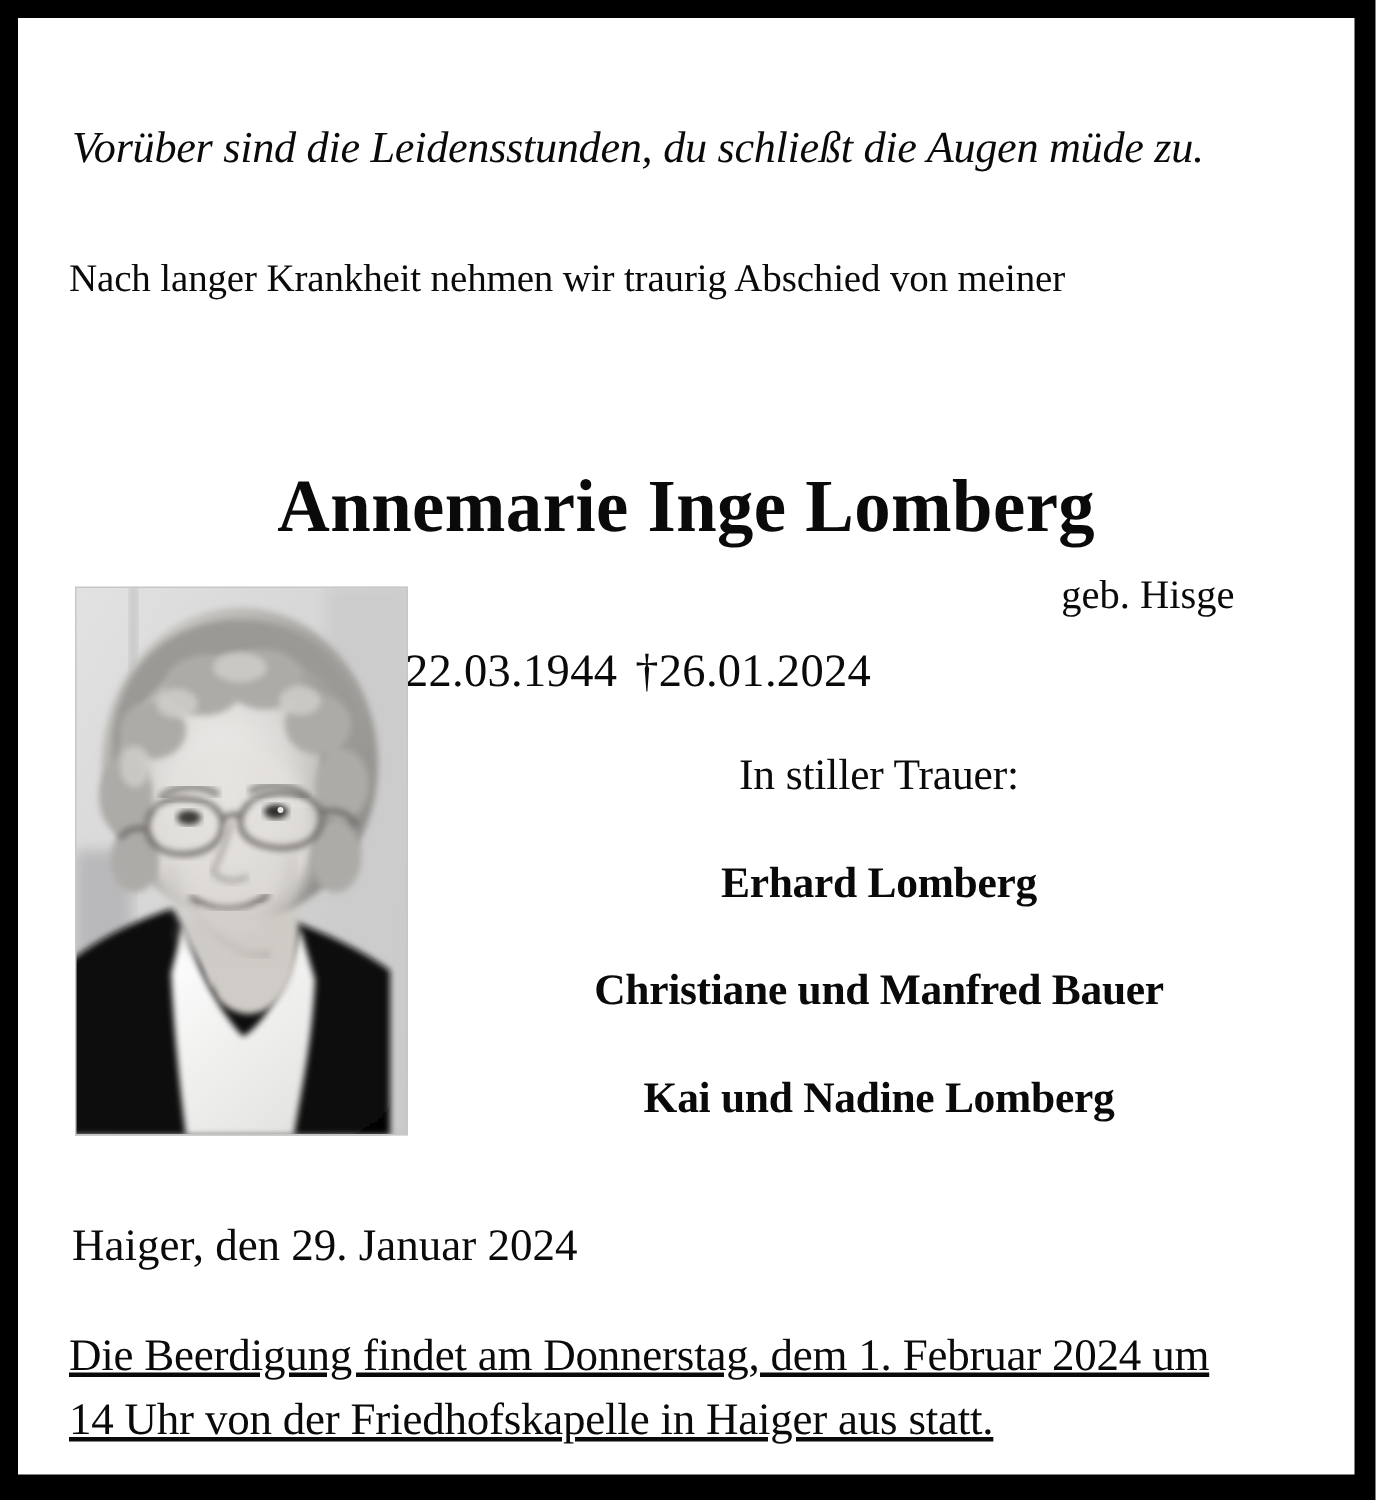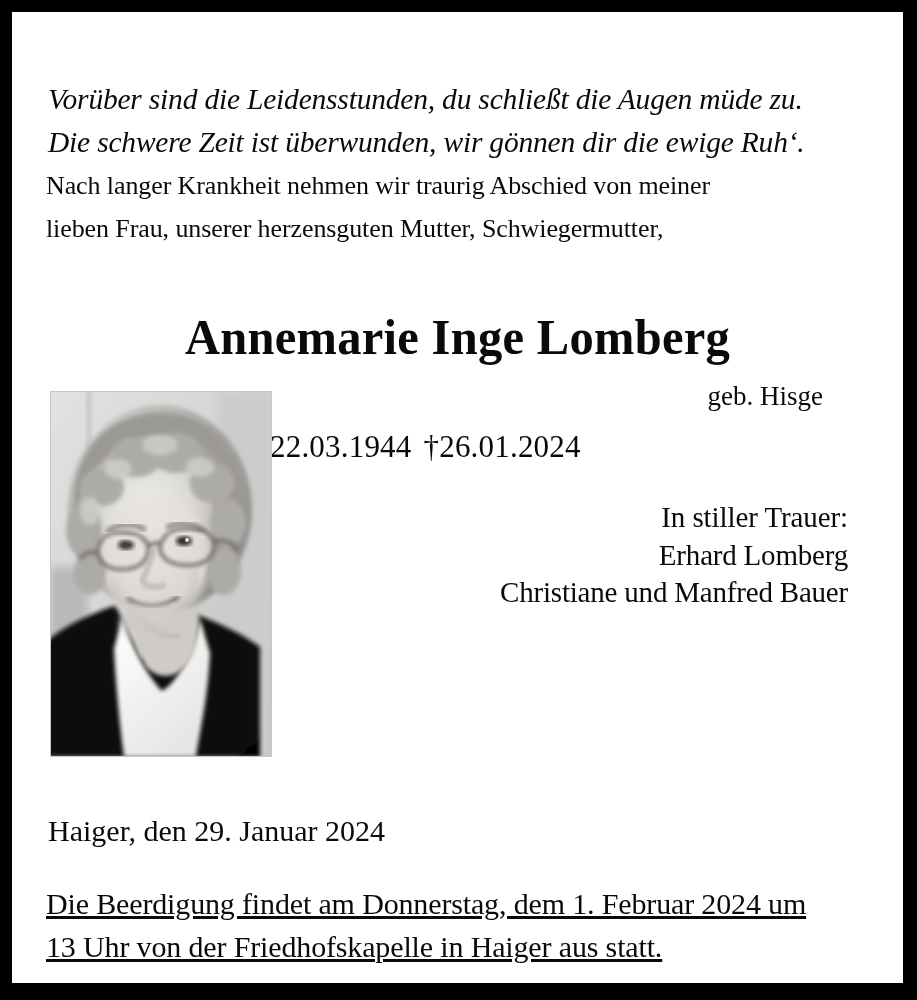--- a/index.html
+++ b/index.html
@@ -110,37 +110,38 @@
     width: 222px;
     height: 366px;
     overflow: hidden;
     background: #d9d9d9;
   }
   .portrait svg { display: block; width: 100%; height: 100%; }
 
   
   .mourners {
     position: absolute;
-    left: 276px;
+    left: 294px;
     top: 487px;
     width: 560px;
-    text-align: right;
+    text-align: center;
     font-size: 29px;
     line-height: 37.5px;
   }
   .mourners .mourn-head {
     display: block;
     font-weight: normal;
     letter-spacing: -0.1px;
   }
   .mourners .mourn-name {
     display: block;
-    font-weight: normal;
+    font-weight: bold;
     letter-spacing: -0.2px;
     white-space: nowrap;
+    margin-top: 34px;
   }
 
   
   .place-date {
     position: absolute;
     left: 36px;
     top: 799px;
     font-size: 30px;
     line-height: 40px;
     white-space: nowrap;
@@ -160,26 +161,24 @@
   .funeral-info .funeral-line { display: block; white-space: nowrap; }
 </style>
 </head>
 <body>
 
 <div class="obituary-frame">
   <div class="obituary-card">
 
     <div class="verse">
       <span class="verse-line">Vorüber sind die Leidensstunden, du schließt die Augen müde zu.</span>
-      <span class="verse-line">Die schwere Zeit ist überwunden, wir gönnen dir die ewige Ruh‘.</span>
     </div>
 
     <div class="intro">
       <span class="intro-line">Nach langer Krankheit nehmen wir traurig Abschied von meiner</span>
-      <span class="intro-line">lieben Frau, unserer herzensguten Mutter, Schwiegermutter,</span>
     </div>
 
     <div class="deceased-name">Annemarie Inge Lomberg</div>
 
     <div class="birth-name">geb. Hisge</div>
 
     <div class="life-dates">
       <span>*22.03.1944</span><span class="date-gap"></span><span>†26.01.2024</span>
     </div>
 
@@ -279,23 +278,24 @@
         <ellipse cx="104" cy="232" rx="34" ry="18" fill="#cfcbc6" filter="url(#softer)" opacity="0.7"></ellipse>
 
         <rect x="0" y="0" width="222" height="366" fill="none" stroke="#c7c7c7" stroke-width="2"></rect>
       </svg>
     </div>
 
     <div class="mourners">
       <span class="mourn-head">In stiller Trauer:</span>
       <span class="mourn-name">Erhard Lomberg</span>
       <span class="mourn-name">Christiane und Manfred Bauer</span>
+      <span class="mourn-name">Kai und Nadine Lomberg</span>
     </div>
 
     <div class="place-date">Haiger, den 29. Januar 2024</div>
 
     <div class="funeral-info">
       <span class="funeral-line">Die Beerdigung findet am Donnerstag, dem 1. Februar 2024 um</span>
-      <span class="funeral-line">13 Uhr von der Friedhofskapelle in Haiger aus statt.</span>
+      <span class="funeral-line">14 Uhr von der Friedhofskapelle in Haiger aus statt.</span>
     </div>
 
   </div>
 </div>
 
 </body></html>

